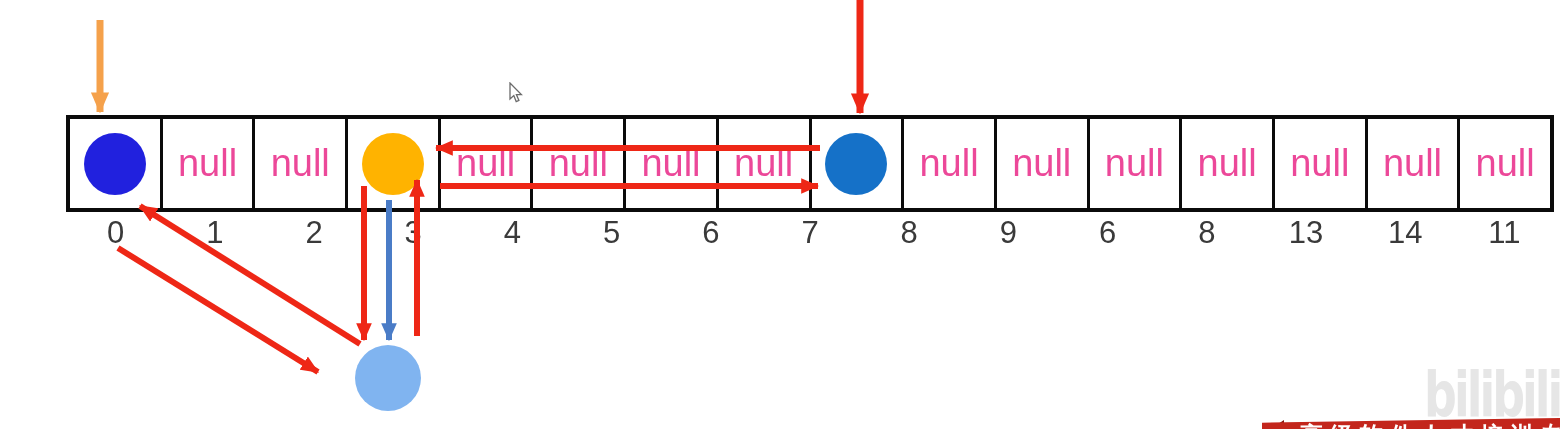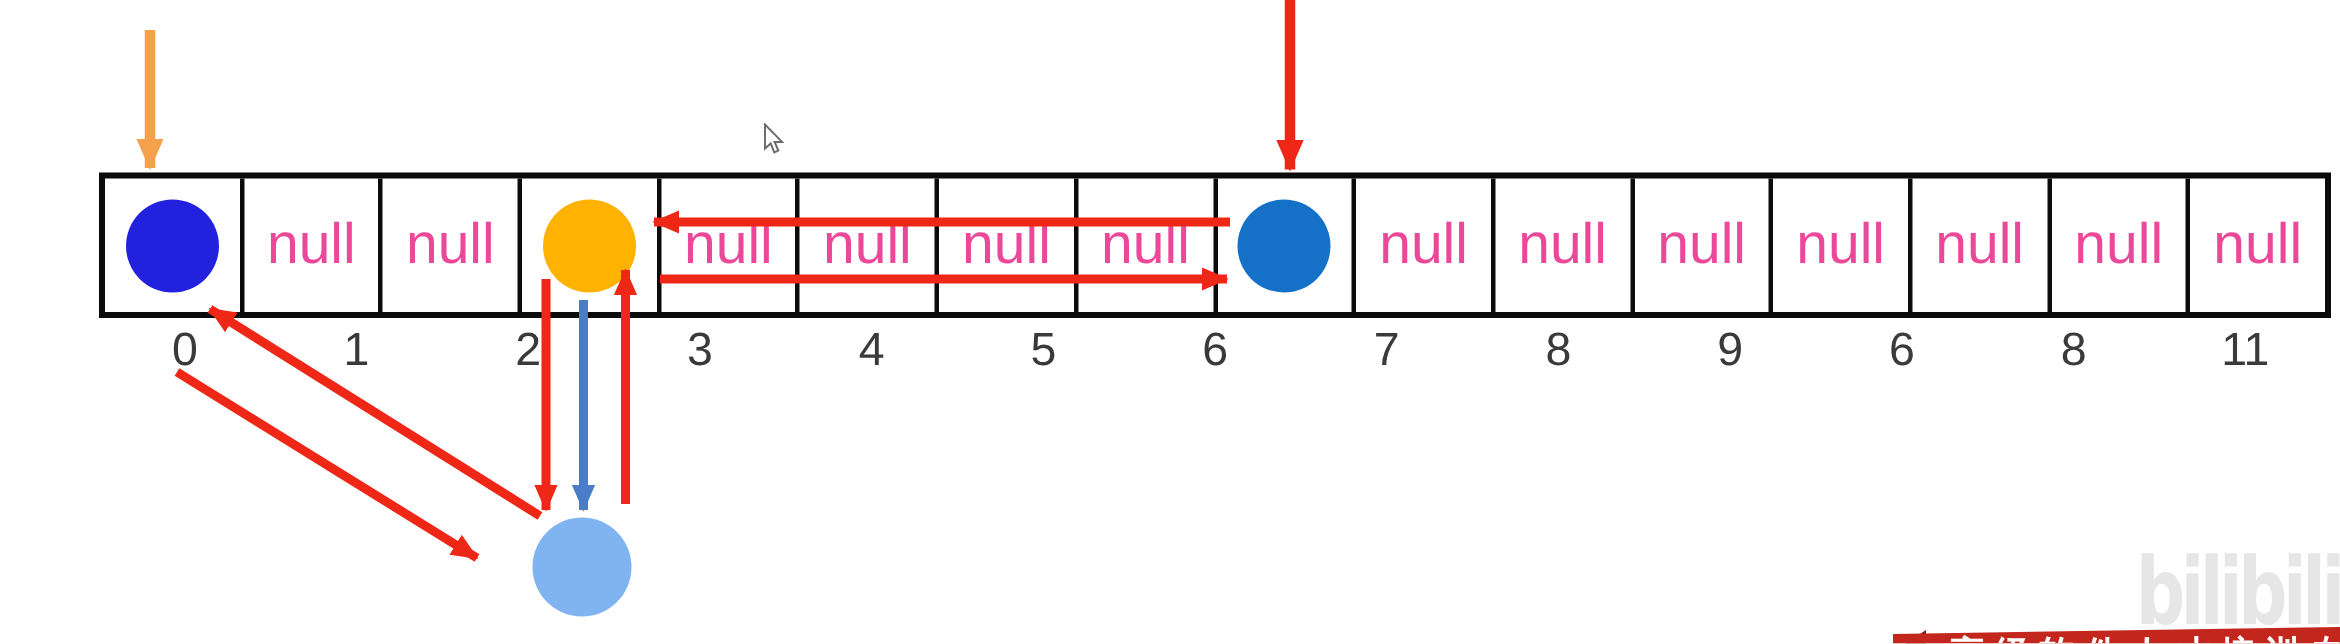--- a/index.html
+++ b/index.html
@@ -114,20 +114,22 @@
       <div class="index-cell">2</div>
       <div class="index-cell">3</div>
       <div class="index-cell">4</div>
       <div class="index-cell">5</div>
       <div class="index-cell">6</div>
       <div class="index-cell">7</div>
       <div class="index-cell">8</div>
       <div class="index-cell">9</div>
       <div class="index-cell">6</div>
       <div class="index-cell">8</div>
+      <div class="index-cell">13</div>
+      <div class="index-cell">14</div>
       <div class="index-cell">11</div>
     </div>
 
   <div class="detached-node" style="left: 355px; top: 345px; height: 66px; width: 66px; background: rgb(128, 180, 240);"></div>
 
   <svg id="arrow-layer" width="1560" height="429" viewBox="0 0 1560 429">
     <defs>
         <marker id="ah0" viewBox="0 0 3 2.6" refX="2.8" refY="1.3" markerWidth="3" markerHeight="2.6" markerUnits="strokeWidth" orient="auto">
           <path d="M0,0 L3,1.3 L0,2.6 Z" fill="#F5A14B"></path>
         </marker>

